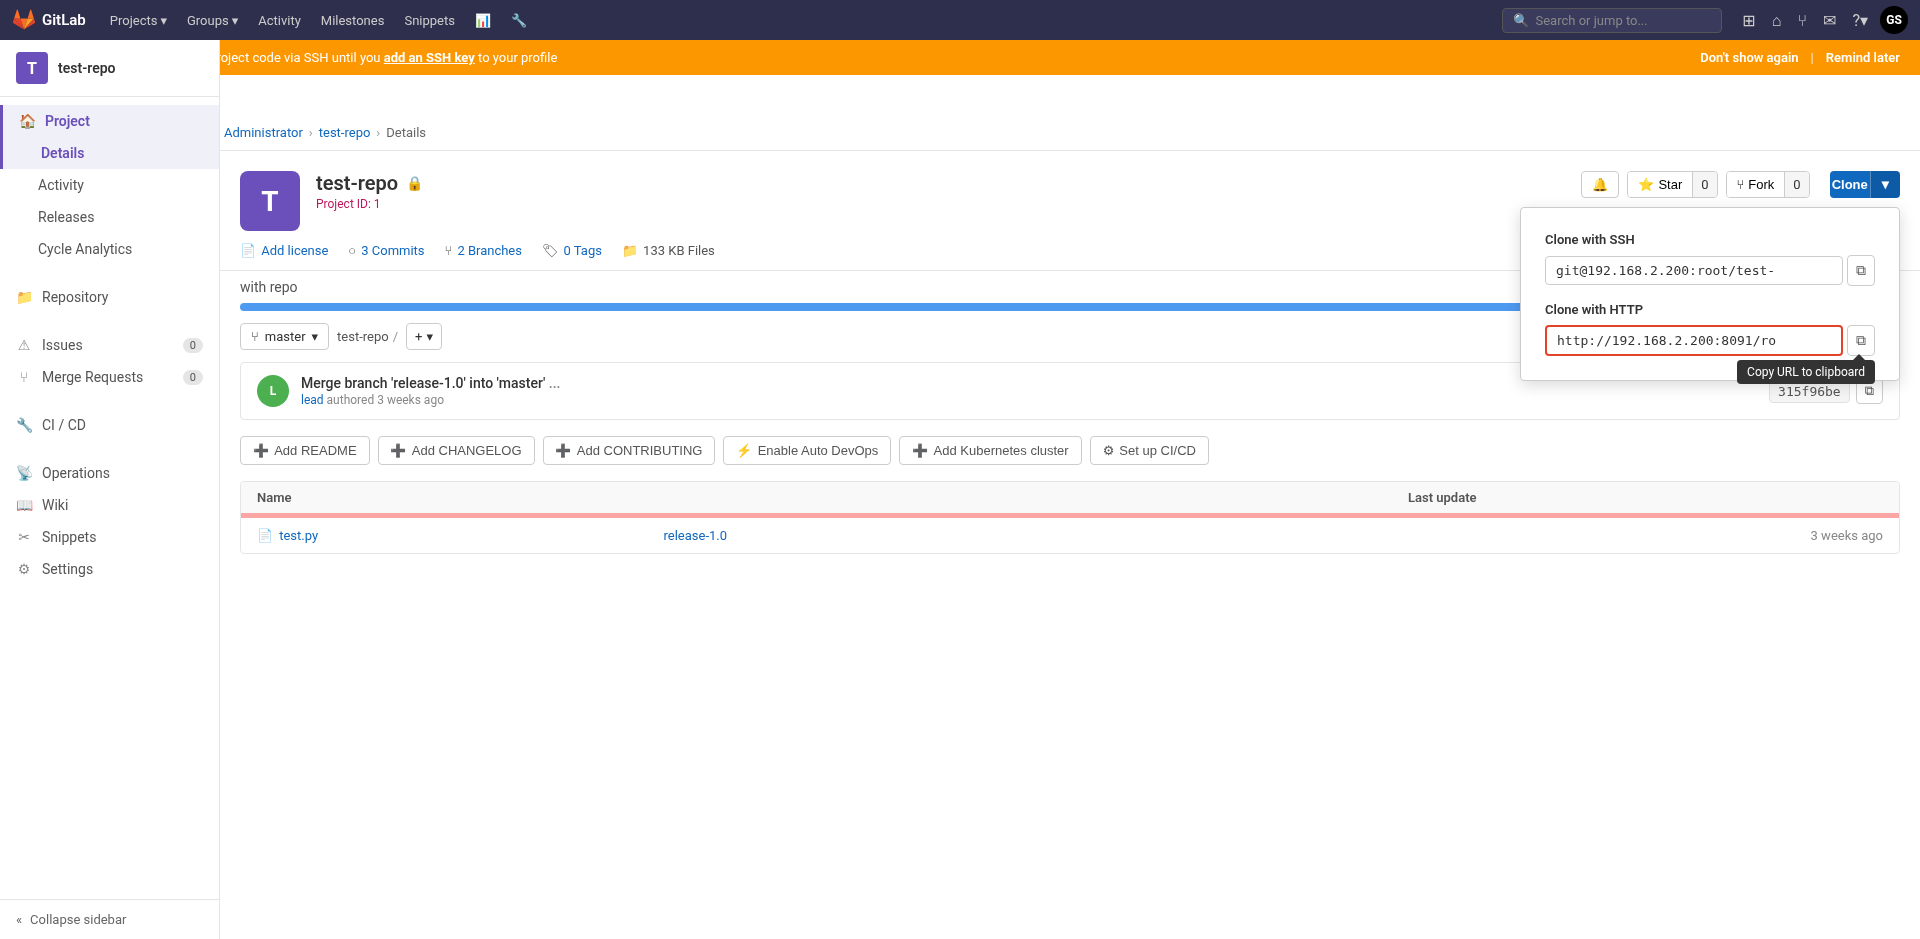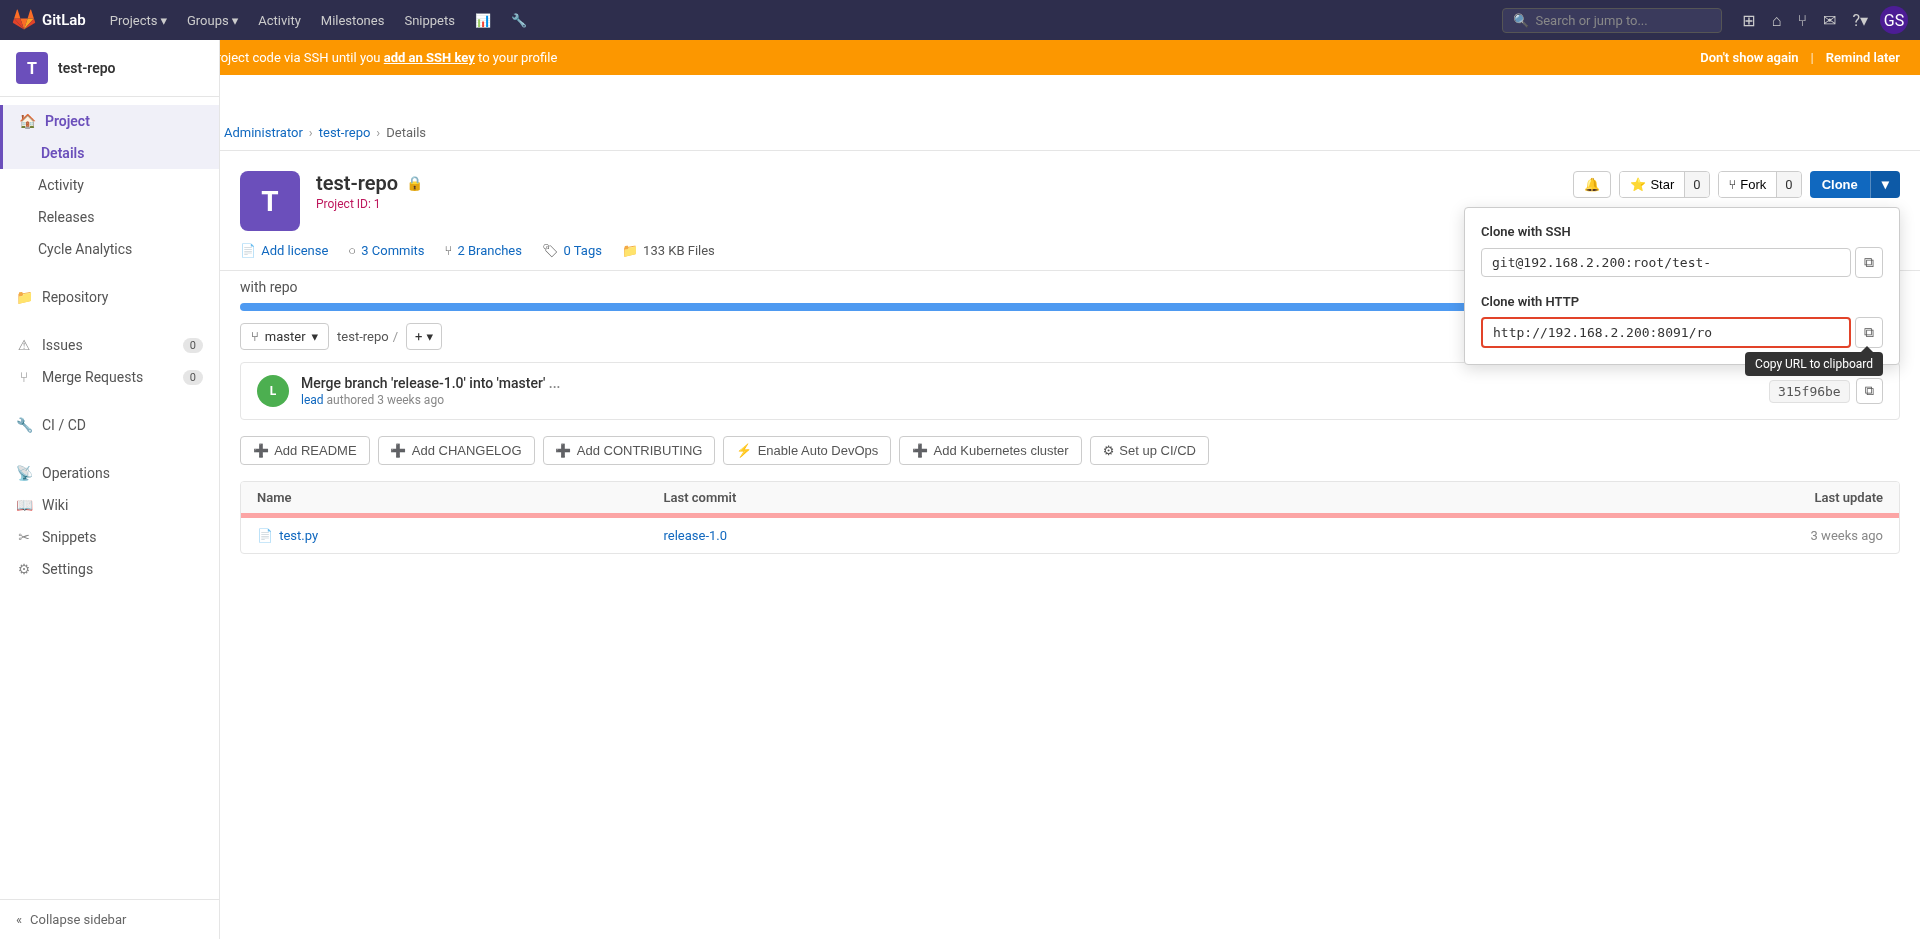--- a/index.html
+++ b/index.html
@@ -29,21 +29,21 @@
       color: #ccc;
       padding: 4px 10px;
       width: 220px;
       font-size: 13px;
       display: flex;
       align-items: center;
       gap: 6px;
     }
     .navbar-icons { display: flex; gap: 8px; align-items: center; }
     .navbar-icon-btn { color: #ccc; cursor: pointer; padding: 4px; font-size: 16px; }
-    .avatar-circle { width: 28px; height: 28px; border-radius: 50%; background: #4c1d95; color: #fff; display: flex; align-items: center; justify-content: center; font-size: 16px; font-weight: 400; cursor: pointer; }
+    .avatar-circle { width: 28px; height: 28px; border-radius: 50%; background: #000000; color: #fff; display: flex; align-items: center; justify-content: center; font-size: 12px; font-weight: 700; cursor: pointer; }
 
     
     .ssh-banner {
       background: #fc9700;
       color: #fff;
       padding: 10px 20px;
       display: flex;
       align-items: center;
       justify-content: space-between;
       margin-top: 40px;
@@ -197,24 +197,25 @@
       cursor: pointer;
       display: flex; align-items: center; gap: 4px;
       font-size: 13px;
       border: none;
     }
     .btn-clone {
       background: #1068bf;
       color: #fff;
       border: none;
       border-radius: 4px 0 0 4px;
-      padding: 6px 12px;
+      padding: 6px 2px;
       cursor: pointer;
       font-size: 13px;
       font-weight: 600;
+      margin-left: 12px;
     }
     .btn-clone-dropdown {
       background: #0d5aa7;
       color: #fff;
       border: none;
       border-left: 1px solid rgba(255,255,255,0.3);
       border-radius: 0 4px 4px 0;
       padding: 6px 8px;
       cursor: pointer;
     }
@@ -354,27 +355,27 @@
     .file-row:last-child { border-bottom: none; }
     .file-name { display: flex; align-items: center; gap: 6px; color: #1068bf; cursor: pointer; }
     .file-commit { color: #1068bf; cursor: pointer; }
     .file-date { color: #888; text-align: right; }
 
     
     .clone-dropdown {
       position: absolute;
       top: 36px;
       right: 0;
-      width: 436px;
+      width: 380px;
       background: #fff;
       border: 1px solid #ccc;
       border-radius: 4px;
       box-shadow: 0 4px 16px rgba(0,0,0,0.15);
       z-index: 200;
-      padding: 16px;
+      padding: 24px;
     }
     .clone-dropdown-section { margin-bottom: 16px; }
     .clone-dropdown-section:last-child { margin-bottom: 0; }
     .clone-section-title { font-size: 13px; font-weight: 600; color: #333; margin-bottom: 8px; }
     .clone-input-row { display: flex; align-items: center; gap: 4px; }
     .clone-input {
       flex: 1;
       border: 1px solid #ccc;
       border-radius: 4px;
       padding: 6px 10px;
@@ -734,21 +735,20 @@
       </button>
       <button class="quick-btn">
         <span>⚙</span>
         <span>Set up CI/CD</span>
       </button>
     </div>
 
     <div class="file-table">
       <div class="file-table-header">
         <span>Name</span>
-        <span>Last commit</span>
         <span style="text-align:right">Last update</span>
       </div>
       <div class="file-row">
         <div class="file-name">
           <span>📄</span>
           <span>test.py</span>
         </div>
         <div class="file-commit">
           <span>release-1.0</span>
         </div>

